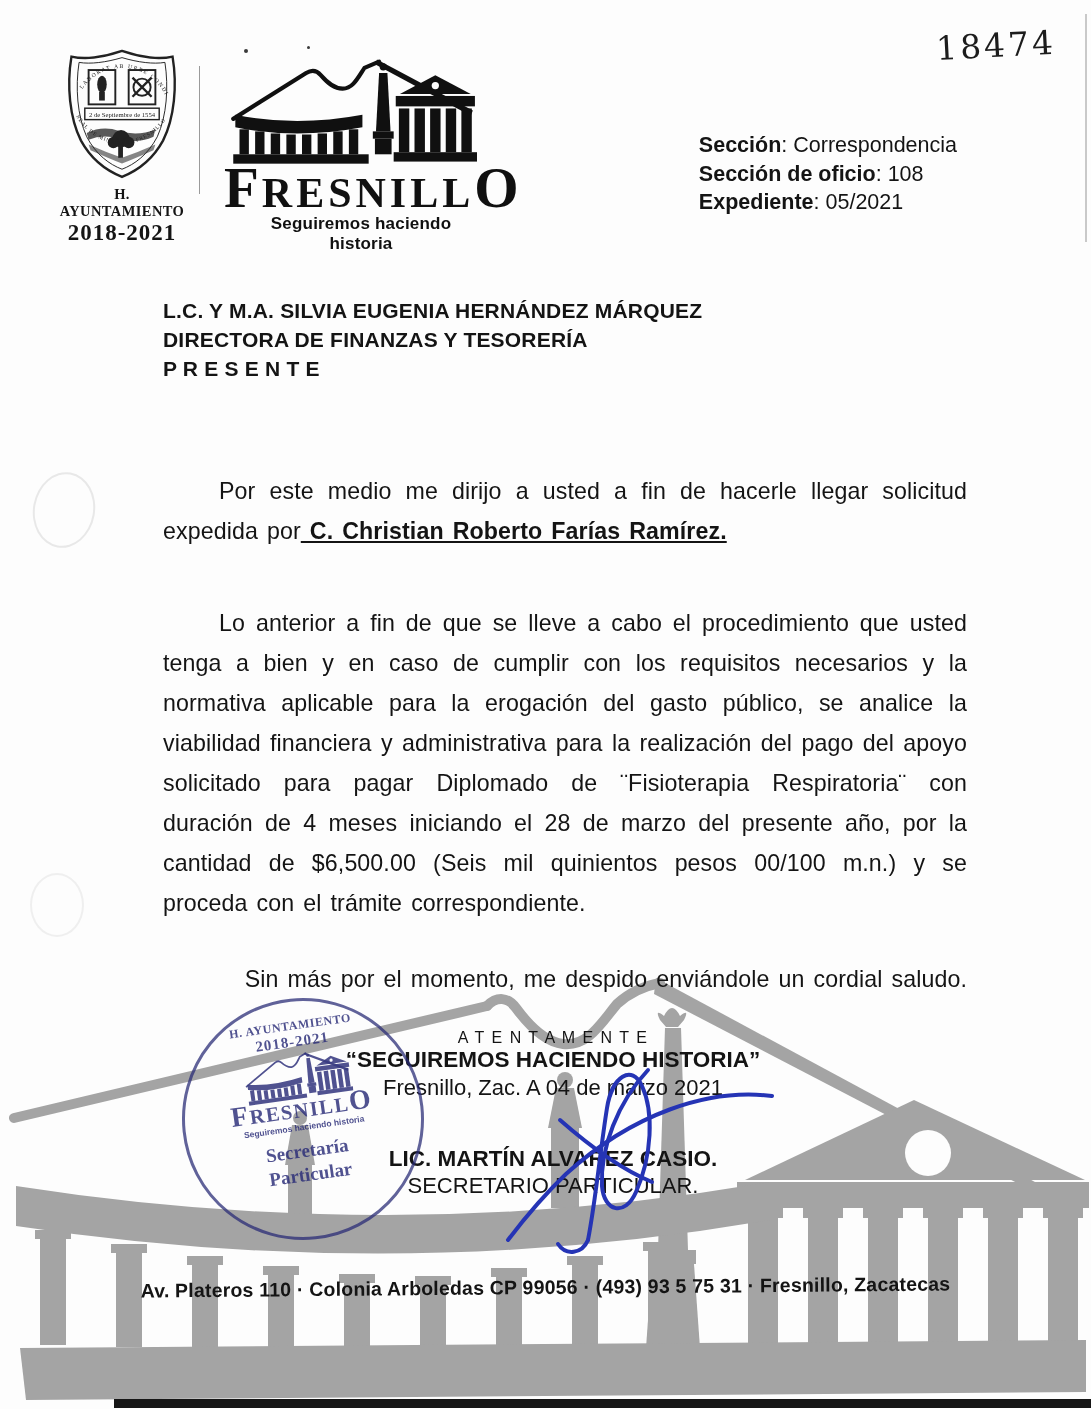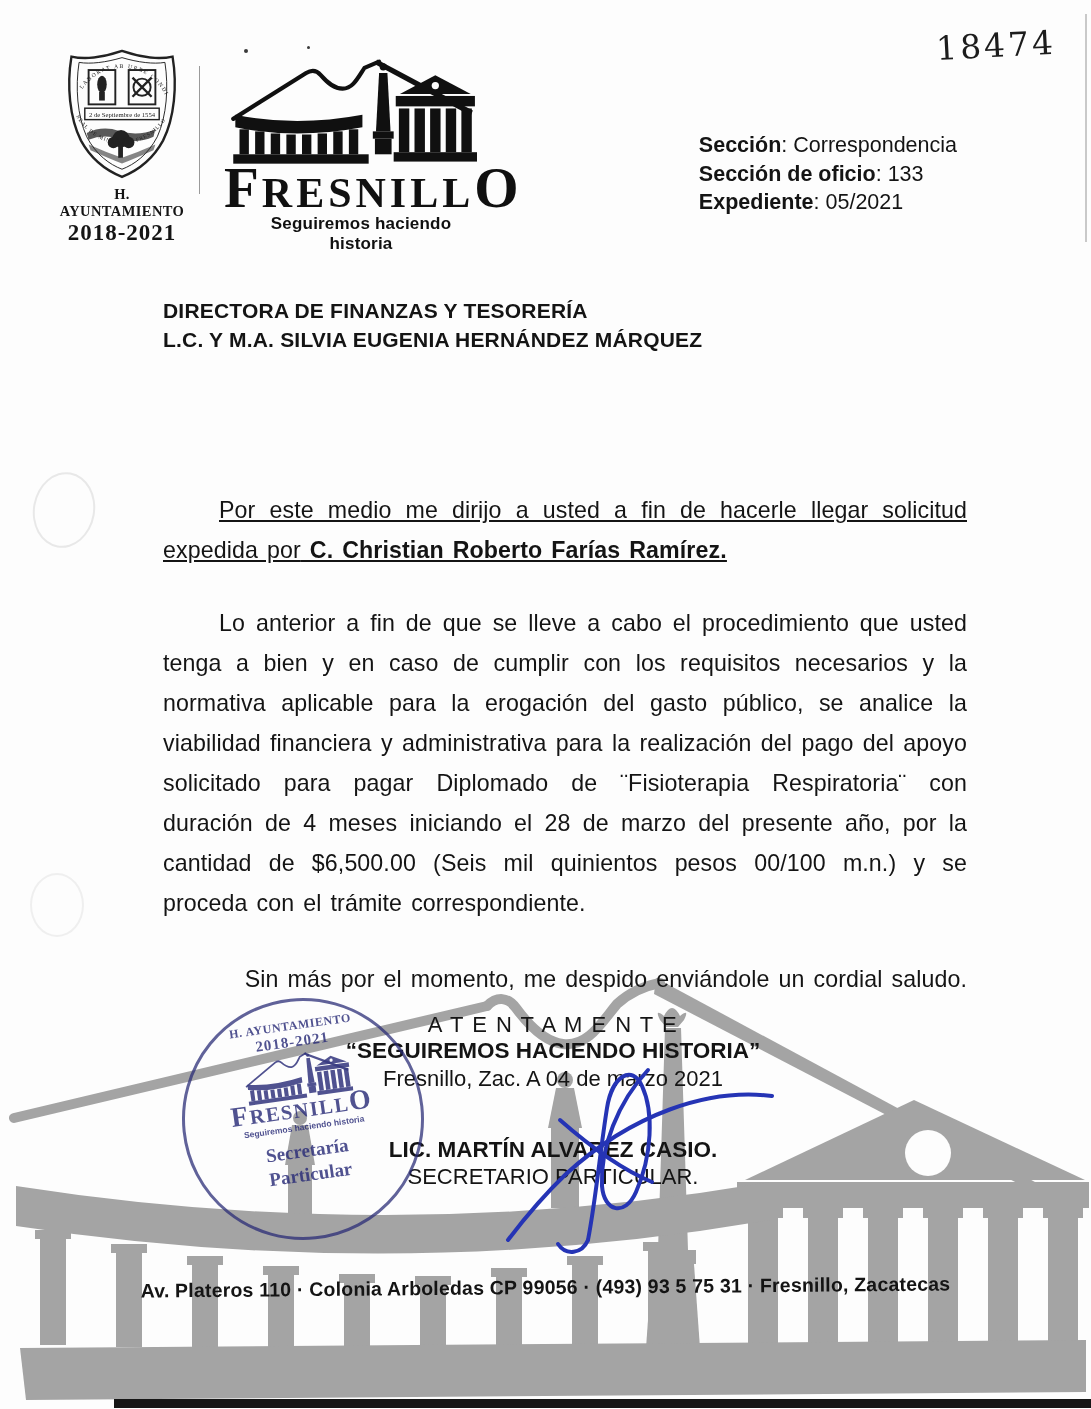--- a/index.html
+++ b/index.html
@@ -23,25 +23,25 @@
 
   .refblock{position:absolute;right:134px;top:131px;text-align:left;z-index:2;
       font-size:21.5px;line-height:28.5px;}
   .refblock b{font-weight:bold;}
 
   
   .addressee{position:absolute;left:163px;top:296px;z-index:2;font-weight:bold;
       font-size:21px;line-height:29px;letter-spacing:.2px;}
   .para{position:absolute;left:163px;width:804px;z-index:2;font-size:23.2px;line-height:40px;
       text-align:justify;text-indent:56px;word-spacing:2.5px;letter-spacing:.1px;}
-  .p1{top:467px;text-decoration:underline;} .p2{top:580px;} .p3{top:936px;text-align:right;}
+  .p1{top:448px;} .p2{top:580px;} .p3{top:936px;text-align:right;}
   .person-name{font-weight:bold;text-decoration:underline;}
 
   .sigblock{position:absolute;left:318px;top:1012px;width:470px;text-align:center;z-index:3;}
-  .sb-atte{font-size:22px;letter-spacing:1.5px;}
+  .sb-atte{font-size:16px;letter-spacing:1.5px;margin-top:17px;}
   .sb-lema{font-size:22.5px;font-weight:bold;margin-top:0;}
   .sb-date{font-size:22px;margin-top:2px;}
   .sb-name{font-size:22.5px;font-weight:bold;margin-top:45px;}
   .sb-title{font-size:22px;margin-top:1px;}
 
   .footer{position:absolute;left:0;top:1276px;width:1091px;text-align:center;z-index:3;
       font-size:19.5px;font-weight:bold;transform:rotate(-.5deg);letter-spacing:.2px;}
 
   
   .watermark{position:absolute;left:0;top:950px;width:1091px;height:459px;z-index:1;opacity:.92;}
@@ -202,27 +202,28 @@
     <div class="logo-tagline">Seguiremos haciendo historia</div>
   </div>
 
   <span class="speck" style="left:244px;top:49px;width:4px;height:4px"></span>
   <span class="speck" style="left:307px;top:46px;width:3px;height:3px"></span>
 
   <div class="stamp-number">18474</div>
 
   <div class="refblock">
     <div><b>Sección</b><span>: Correspondencia</span></div>
-    <div><b>Sección de oficio</b><span>: 133</span></div>
+    <div><b>Sección de oficio</b><span>: 108</span></div>
     <div><b>Expediente</b><span>: 05/2021</span></div>
   </div>
 
   <div class="addressee">
+    <div>L.C.  Y M.A. SILVIA EUGENIA HERNÁNDEZ MÁRQUEZ</div>
     <div>DIRECTORA DE FINANZAS  Y TESORERÍA</div>
-    <div>L.C.  Y M.A. SILVIA EUGENIA HERNÁNDEZ MÁRQUEZ</div>
+    <div>P R E S E N T E</div>
   </div>
 
   <p class="para p1"><span>Por este medio me dirijo a usted a fin de hacerle llegar solicitud expedida por</span><span class="person-name"> C. Christian Roberto Farías Ramírez.</span></p>
 
   <p class="para p2">Lo anterior a fin de que se lleve a cabo el procedimiento que usted tenga a bien y en caso de cumplir con los requisitos necesarios y la normativa aplicable para la erogación del gasto público, se analice la viabilidad financiera y administrativa para la realización del pago del apoyo solicitado para pagar Diplomado de ¨Fisioterapia Respiratoria¨ con duración de 4 meses iniciando el 28 de marzo del presente año, por la cantidad de $6,500.00 (Seis mil quinientos pesos 00/100 m.n.) y se proceda con el trámite correspondiente.</p>
 
   <p class="para p3">Sin más por el momento, me despido enviándole un cordial saludo.</p>
 
   <div class="sigblock">
     <div class="sb-atte">A T E N T A M E N T E</div>

